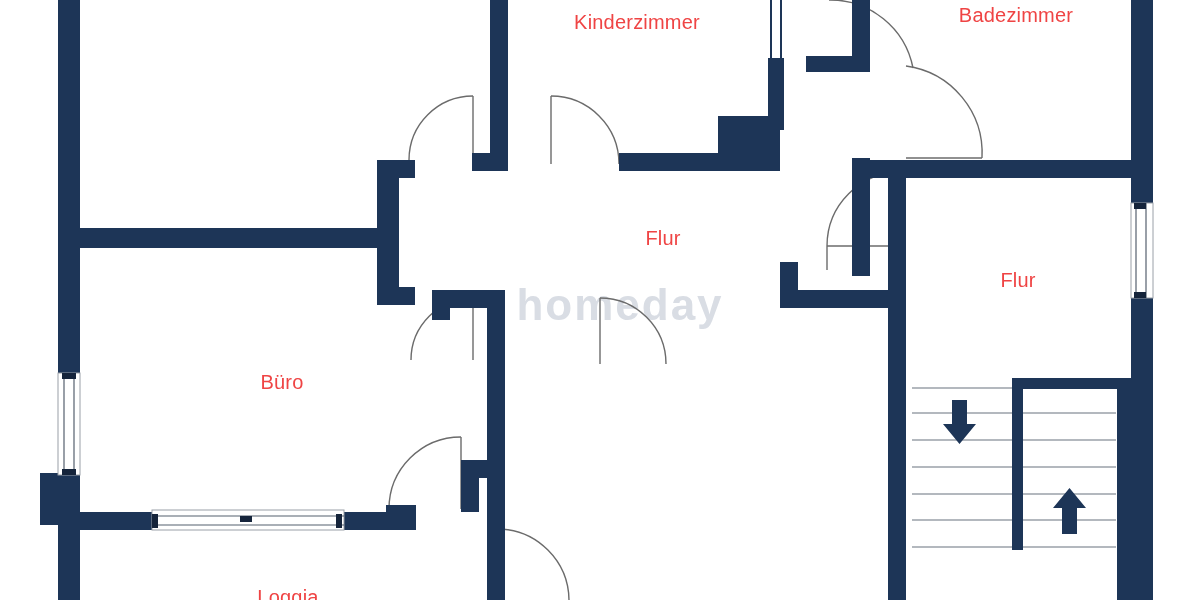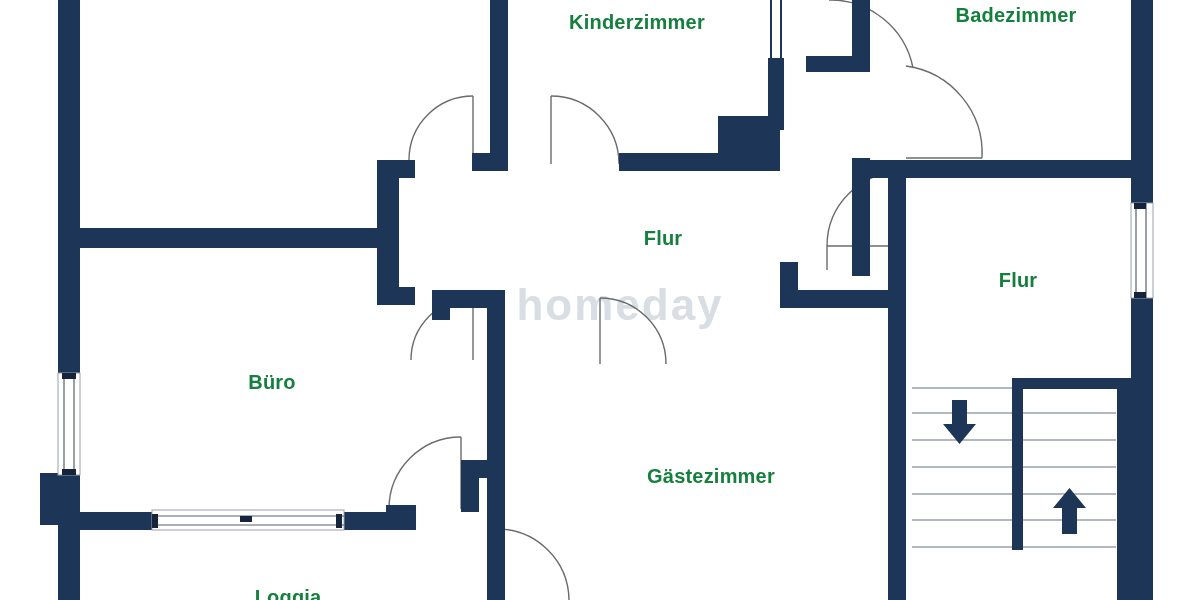--- a/index.html
+++ b/index.html
@@ -20,23 +20,23 @@
   #floorplan-svg {
     position: absolute;
     left: 0;
     top: 0;
     width: 1200px;
     height: 600px;
     display: block;
   }
   .room-label {
     position: absolute;
-    color: #15803d;
+    color: #ef4444;
     font-family: "Liberation Sans", sans-serif;
-    font-weight: bold;
+    font-weight: normal;
     font-size: 20px;
     white-space: nowrap;
     transform: translate(-50%, -50%);
     letter-spacing: 0.2px;
     pointer-events: none;
   }
   .watermark {
     position: absolute;
     color: #d9dde4;
     font-family: "Liberation Sans", sans-serif;
@@ -193,17 +193,16 @@
       <rect x="1134" y="203" width="12" height="6" fill="#15243b"></rect>
       <rect x="1134" y="292" width="12" height="6" fill="#15243b"></rect>
     </g>
 
   </svg>
 
   <div class="room-label" style="left:637px; top:22px;">Kinderzimmer</div>
   <div class="room-label" style="left:1016px; top:15px;">Badezimmer</div>
   <div class="room-label" style="left:663px; top:238px;">Flur</div>
   <div class="room-label" style="left:1018px; top:280px;">Flur</div>
-  <div class="room-label" style="left:272px; top:382px;text-align:right;">Büro</div>
-  <div class="room-label" style="left:711px; top:476px;">Gästezimmer</div>
+  <div class="room-label" style="left:282px; top:382px;text-align:right;">Büro</div>
   <div class="room-label" style="left:288px; top:597px;">Loggia</div>
 
 </div>
 
 </body></html>

